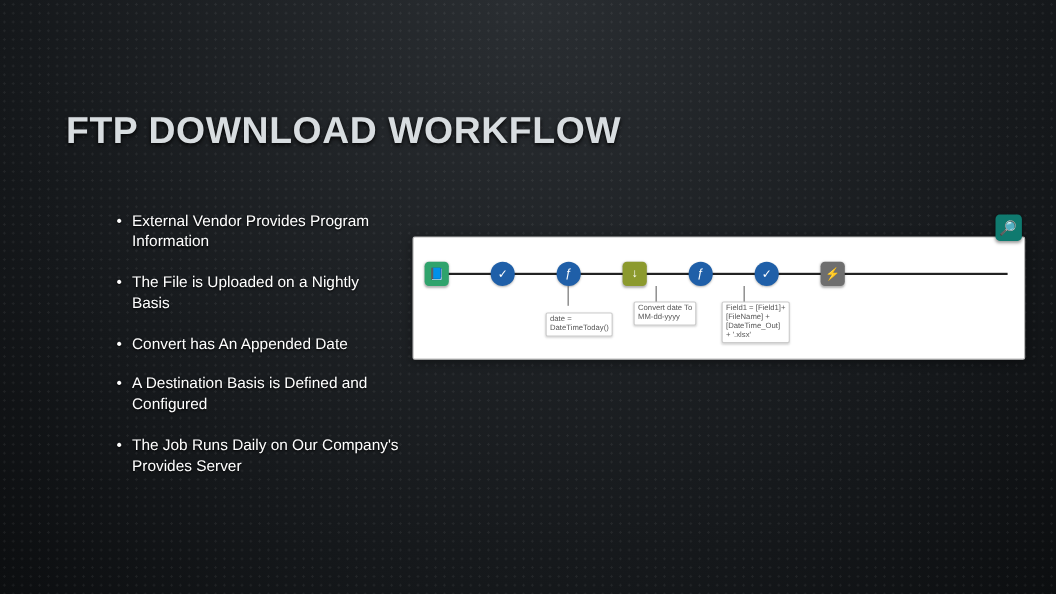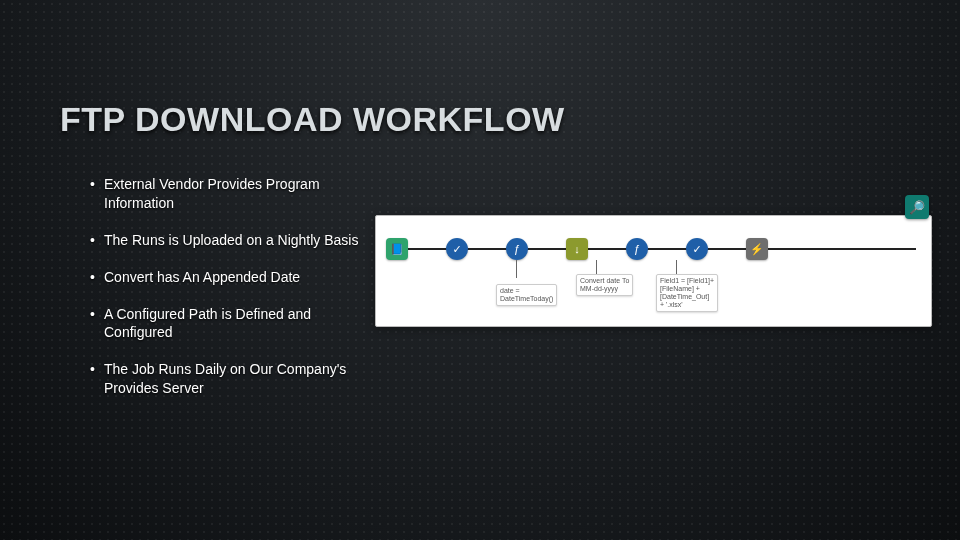--- a/index.html
+++ b/index.html
@@ -12,21 +12,21 @@
     box-sizing:border-box;
     padding:100px 40px 52px 70px;
   }
   .title{
     position:absolute;top:100px;left:60px;right:60px;
     font-size:34px;font-weight:600;letter-spacing:.5px;
     color:#d8dde0;
     text-shadow:0 2px 4px rgba(0,0,0,.9),0 -1px 0 rgba(255,255,255,.05);
   }
   .body{position:absolute;top:175px;left:90px;width:290px;}
-  .bullets{list-style:none;margin:0;padding:0;font-size:14px;line-height:1.35;}
+  .bullets{list-style:none;margin:16px;padding:0;font-size:14px;line-height:1.35;}
   .bullets>li{position:relative;padding-left:14px;margin-bottom:18px;color:#fff;
     text-shadow:0 1px 2px rgba(0,0,0,.95);font-weight:500;}
   .bullets>li::before{content:"•";position:absolute;left:0;top:0;}
 
   
   .wf{
     position:absolute;top:215px;left:375px;width:555px;height:110px;
     background:#fff;border:1px solid #bbb;border-radius:2px;
     box-shadow:0 2px 10px rgba(0,0,0,.4);
   }
@@ -53,23 +53,23 @@
 </head>
 <body>
 
 <div class="slide">
 
   <div class="title">FTP DOWNLOAD WORKFLOW</div>
 
   <div class="body">
     <ul class="bullets">
       <li>External   Vendor  Provides Program   Information</li>
-      <li>The Runs is Uploaded on a Nightly   Basis</li>
+      <li>The File is Uploaded on a Nightly   Basis</li>
       <li>Convert has An Appended  Date</li>
-      <li>A Configured   Path is Defined  and Configured</li>
+      <li>A Destination   Basis is Defined  and Configured</li>
       <li>The Job Runs Daily on  Our Company's Provides   Server</li>
     </ul>
   </div>
 
   <div class="wf">
     <div class="canvas">
 
       <div class="line" style="top:32px;left:25px;width:360px;"></div>
 
       <div class="line" style="top:32px;left:385px;width:155px;"></div>

